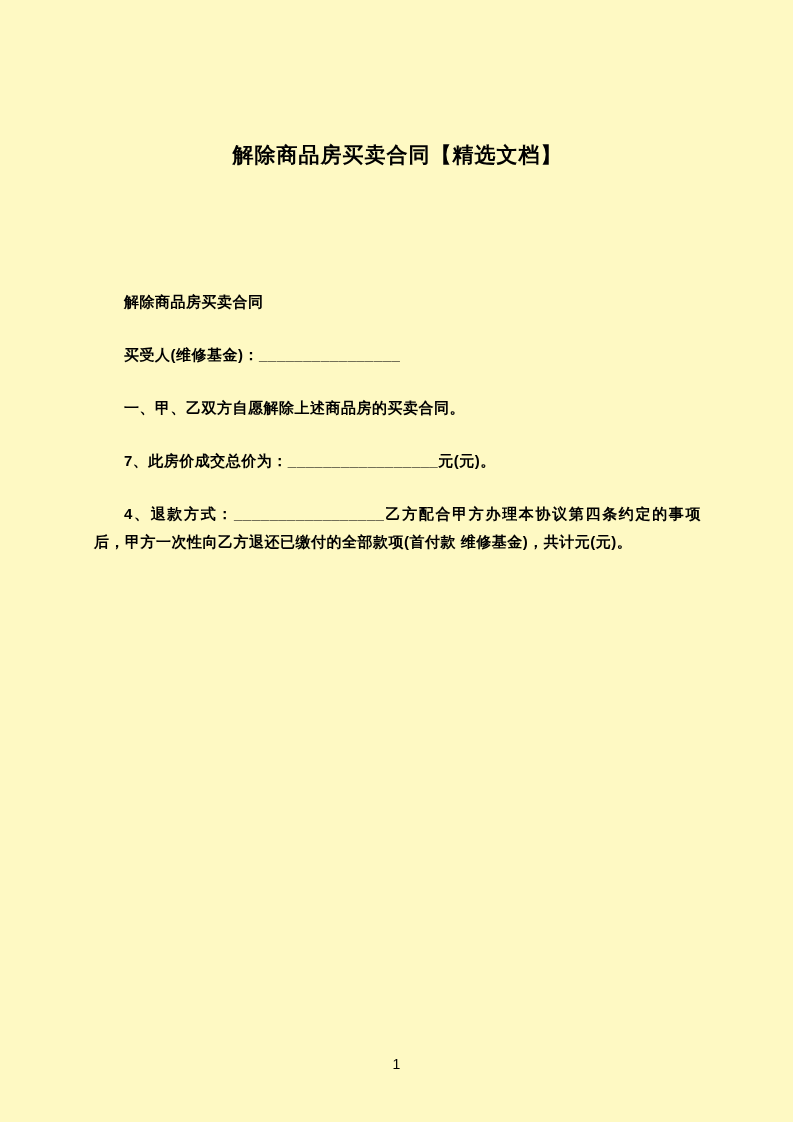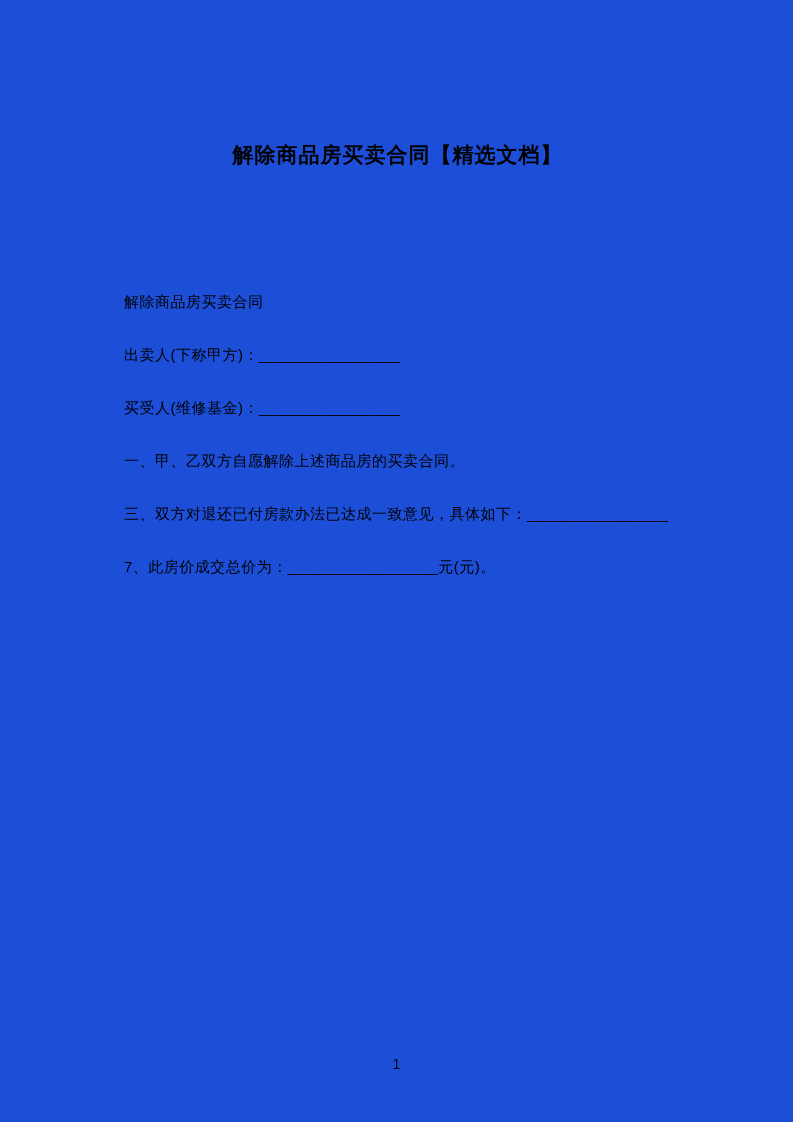--- a/index.html
+++ b/index.html
@@ -5,21 +5,21 @@
   html, body {
     margin: 0;
     padding: 0;
     background: #ffffff;
   }
   .page {
     position: relative;
     width: 793px;
     height: 1122px;
     margin: 0 auto;
-    background: #1d4ed8;
+    background: #fef9c3;
     box-sizing: border-box;
     padding: 140px 92px 0 94px;
     font-family: "Liberation Sans", sans-serif;
     color: #000000;
     overflow: hidden;
   }
   .doc-title {
     margin: 0;
     font-size: 21px;
     font-weight: bold;
@@ -31,42 +31,42 @@
     margin-top: 118px;
   }
   .doc-body p {
     margin: 0 0 25px 0;
     font-size: 15px;
     line-height: 28px;
     text-indent: 2em;
     text-align: justify;
     word-break: break-all;
     letter-spacing: 0.5px;
+    font-weight: bold;
   }
   .page-number {
     position: absolute;
     left: 0;
     bottom: 50px;
     width: 100%;
     text-align: center;
     font-size: 14px;
     color: #000000;
   }
 </style>
 </head>
 <body>
 
 <div class="page">
 
   <h1 class="doc-title">解除商品房买卖合同【精选文档】</h1>
 
   <div class="doc-body">
     <p>解除商品房买卖合同</p>
-    <p>出卖人(下称甲方)：________________</p>
     <p>买受人(维修基金)：________________</p>
     <p>一、甲、乙双方自愿解除上述商品房的买卖合同。</p>
-    <p>三、双方对退还已付房款办法已达成一致意见，具体如下：________________</p>
     <p>7、此房价成交总价为：_________________元(元)。</p>
+    <p>4、退款方式：_________________乙方配合甲方办理本协议第四条约定的事项后，甲方一次性向乙方退还已缴付的全部款项(首付款 维修基金)，共计元(元)。</p>
   </div>
 
   <div class="page-number">1</div>
 
 </div>
 
 </body></html>

